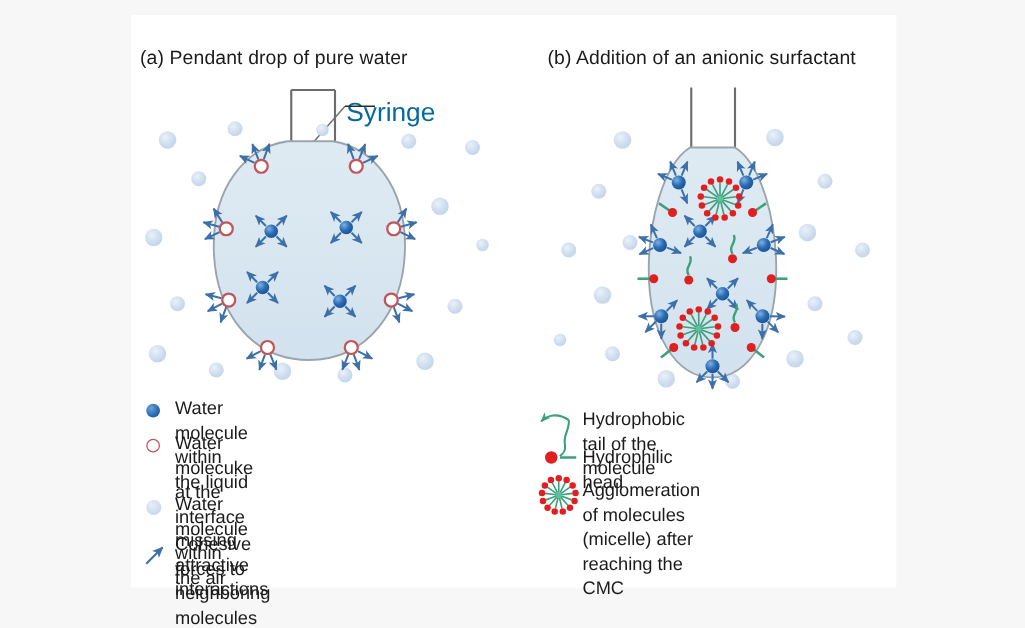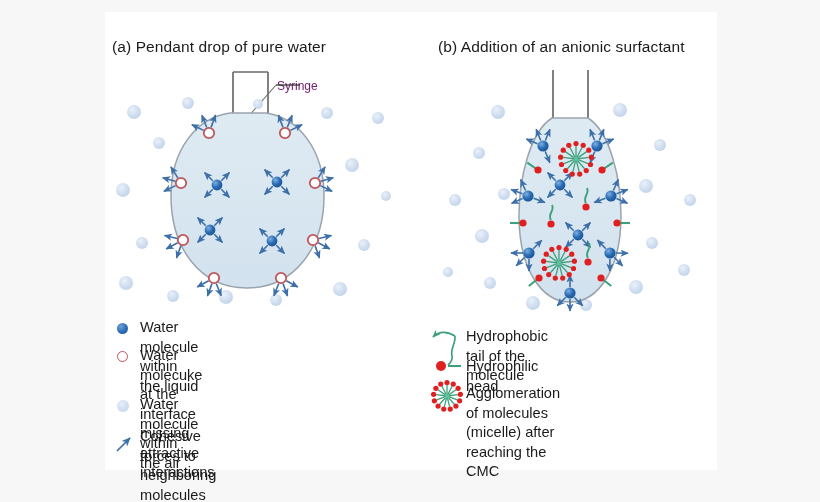--- a/index.html
+++ b/index.html
@@ -35,22 +35,22 @@
     white-space: nowrap;
     letter-spacing: 0.1px;
   }
   #title-a { left: 112px; top: 38px; }
   #title-b { left: 424px; top: 38px; margin-left: 14px; }
 
   .syringe-label {
     position: absolute;
     left: 277px;
     top: 79px;
-    font-size: 12px;
-    color: #701a75;
+    font-size: 21px;
+    color: #0369a1;
     white-space: nowrap;
     text-align: right;
   }
 
   svg.art {
     position: absolute;
     left: 0; top: 0;
     width: 820px;
     height: 502px;
     overflow: visible;

